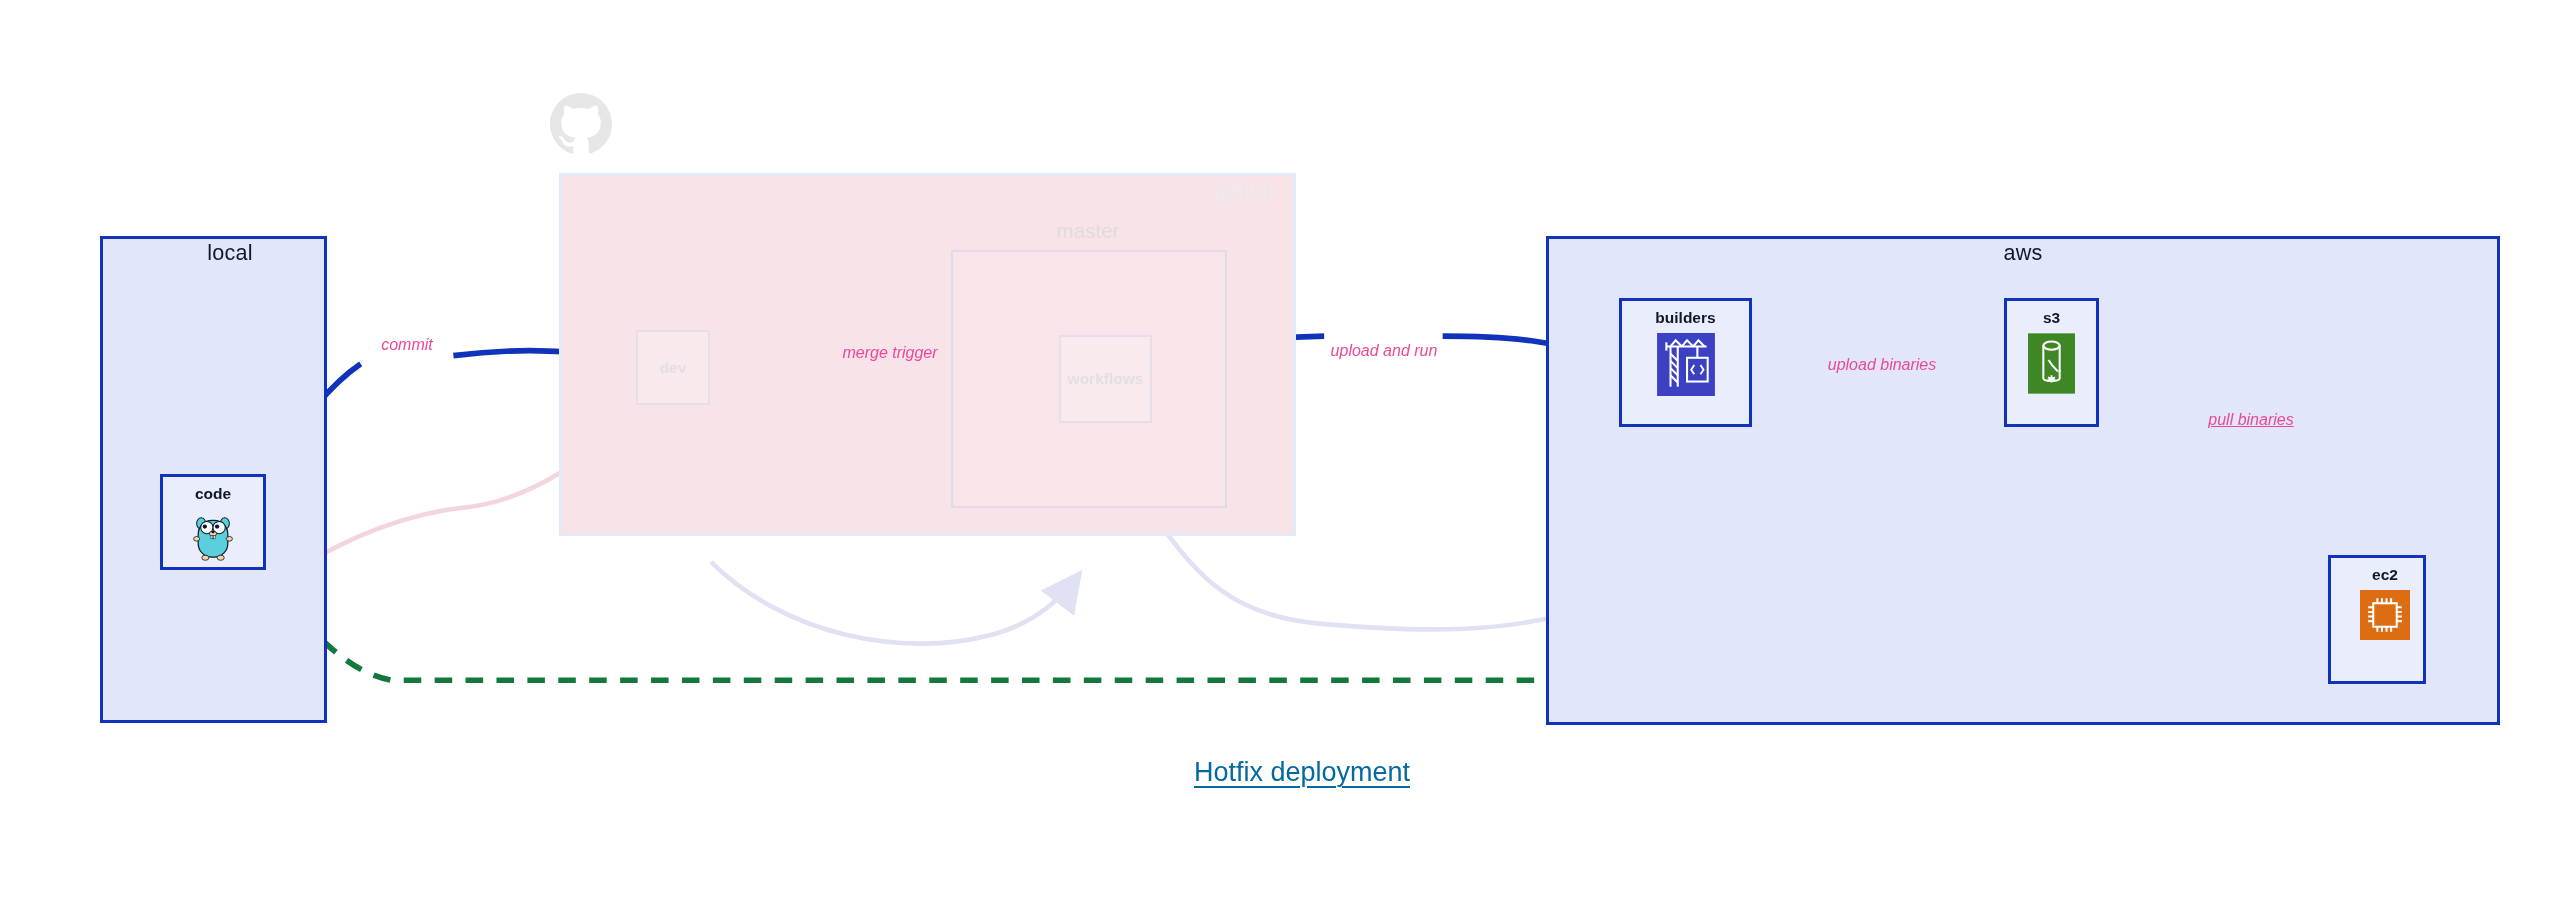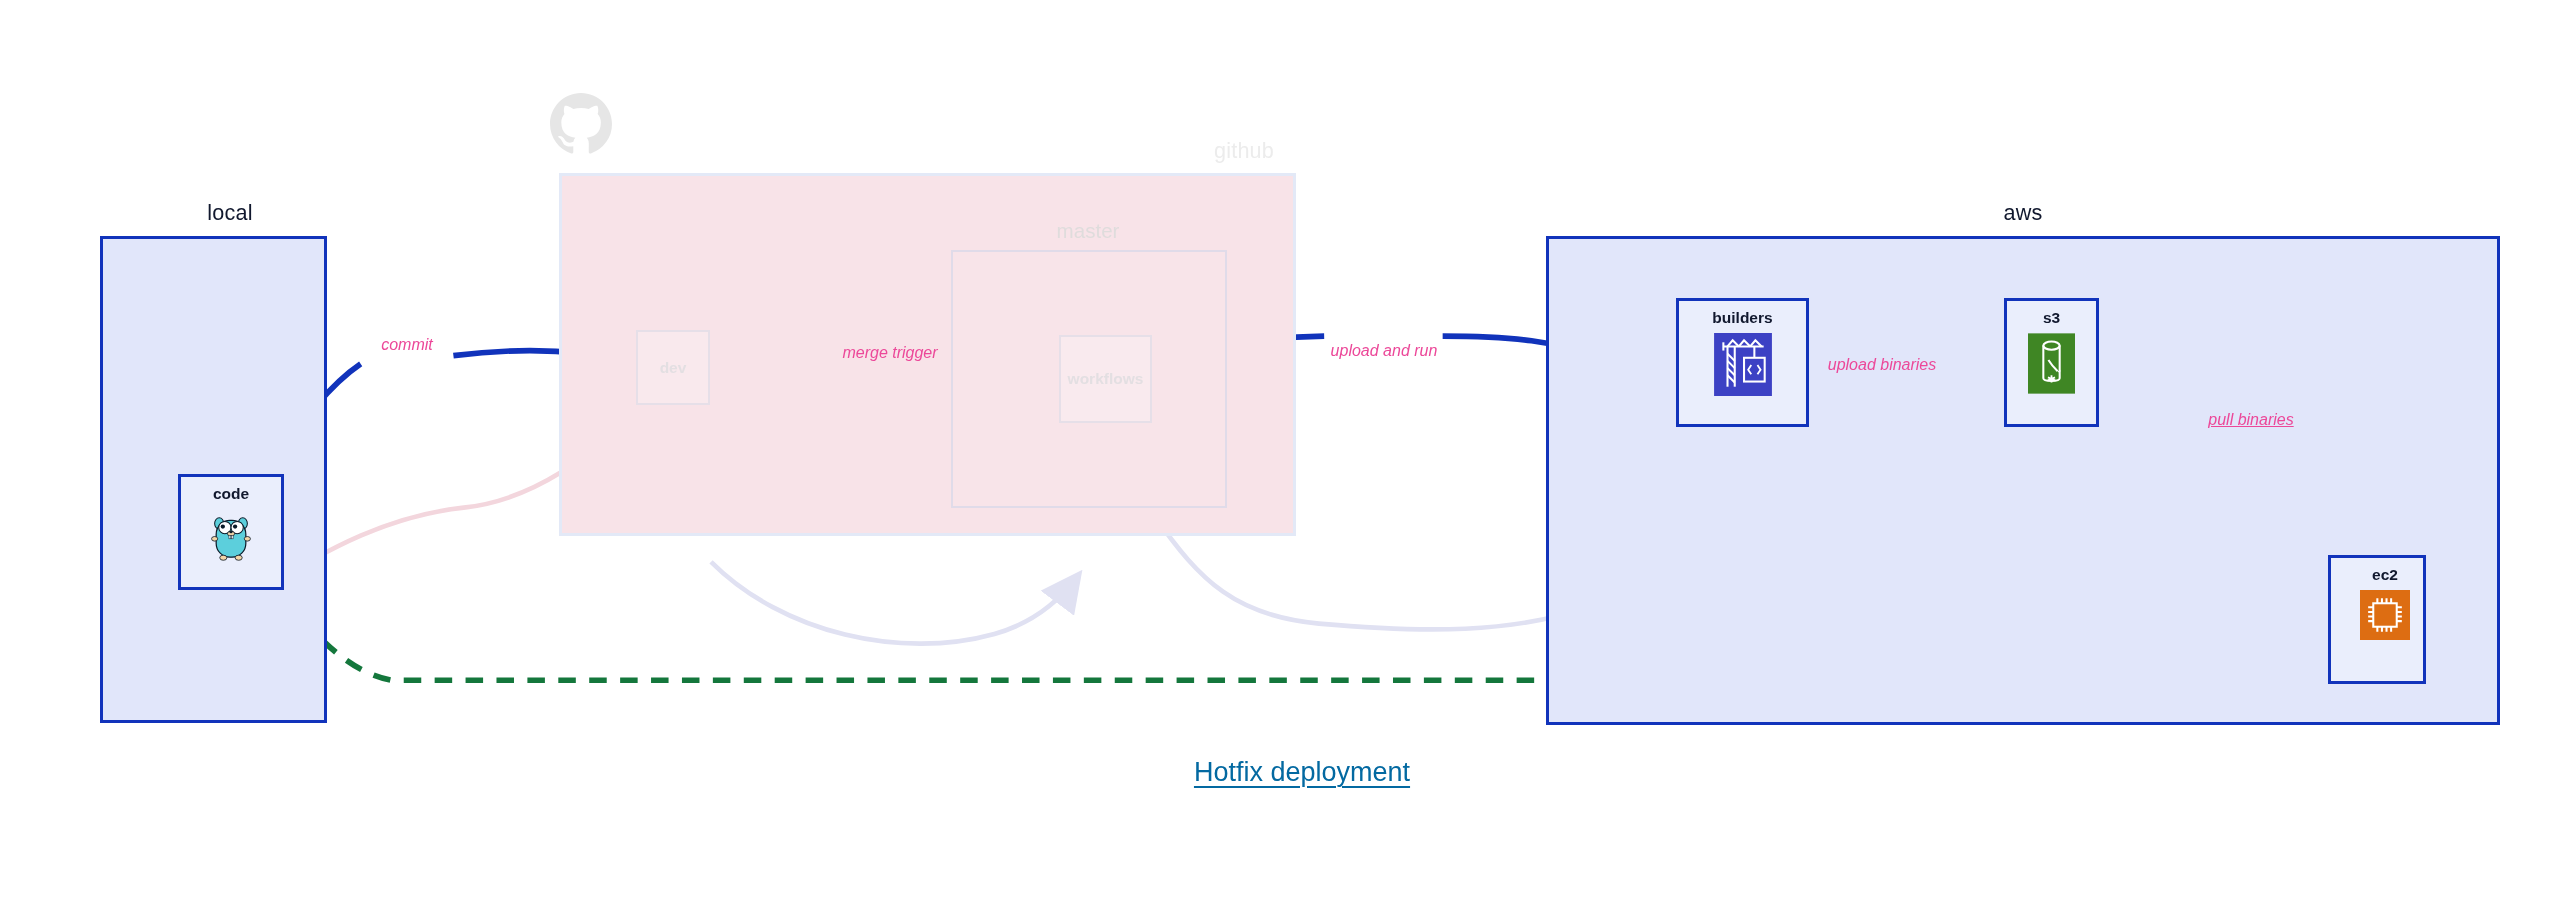--- a/index.html
+++ b/index.html
@@ -44,20 +44,21 @@
     font-size: 21.6px;
     color: #11182e;
     font-weight: 400;
     letter-spacing: 0.2px;
   }
   .cluster-label.faded {
     color: #ececec;
   }
   .cluster-label.centered {
     transform: translateX(-50%);
+    margin-top: 40px;
   }
 
   
   .cluster-master {
     position: absolute;
     box-sizing: border-box;
     background: rgba(255,255,255,0.06);
     border: 2.1px solid #e0dbe9;
   }
   .master-label {
@@ -200,21 +201,21 @@
     <span class="node-title">dev</span>
   </div>
 
   <div class="node-faddummy node-faded" style="left:1059px; top:335px; width:93px; height:88px;">
     <span class="node-title">workflows</span>
   </div>
 
   <div class="cluster cluster-local" style="left:100px; top:236px; width:227px; height:487px;"></div>
   <div class="cluster-label centered" style="left:230px; top:200px;">local</div>
 
-  <div class="node" style="left:178px; top:474px; width:106px; height:116px;">
+  <div class="node" style="left:160px; top:474px; width:106px; height:96px;">
     <span class="node-title">code</span>
     <span class="node-icon">
       <svg width="46" height="54" viewBox="0 0 90 105" xmlns="http://www.w3.org/2000/svg">
 
         <ellipse cx="22" cy="28" rx="9" ry="11" fill="#5ccfdc" stroke="#0b1a28" stroke-width="2"></ellipse>
         <ellipse cx="68" cy="28" rx="9" ry="11" fill="#5ccfdc" stroke="#0b1a28" stroke-width="2"></ellipse>
 
         <rect x="16" y="22" width="58" height="72" rx="27" fill="#5ccfdc" stroke="#0b1a28" stroke-width="2.4"></rect>
 
         <ellipse cx="13" cy="58" rx="6" ry="4.5" fill="#f3d5a7" stroke="#0b1a28" stroke-width="1.6"></ellipse>
@@ -233,21 +234,21 @@
 
         <rect x="41" y="51" width="3.6" height="7" fill="#ffffff" stroke="#0b1a28" stroke-width="1"></rect>
         <rect x="45.5" y="51" width="3.6" height="7" fill="#ffffff" stroke="#0b1a28" stroke-width="1"></rect>
       </svg>
     </span>
   </div>
 
   <div class="cluster cluster-aws" style="left:1546px; top:236px; width:954px; height:489px;"></div>
   <div class="cluster-label centered" style="left:2023px; top:200px;">aws</div>
 
-  <div class="node" style="left:1676px; top:298px; width:133px; height:129px;">
+  <div class="node" style="left:1619px; top:298px; width:133px; height:129px;">
     <span class="node-title">builders</span>
     <span class="node-icon">
       <svg width="58" height="63" viewBox="0 0 112 122" xmlns="http://www.w3.org/2000/svg">
         <rect x="0" y="0" width="112" height="122" fill="#3c41c4"></rect>
         <g stroke="#ffffff" stroke-width="4" fill="none">
 
           <path d="M26 26 L26 104"></path>
           <path d="M40 26 L40 104"></path>
           <path d="M26 40 L40 54 M26 54 L40 68 M26 68 L40 82 M26 82 L40 96"></path>
 

